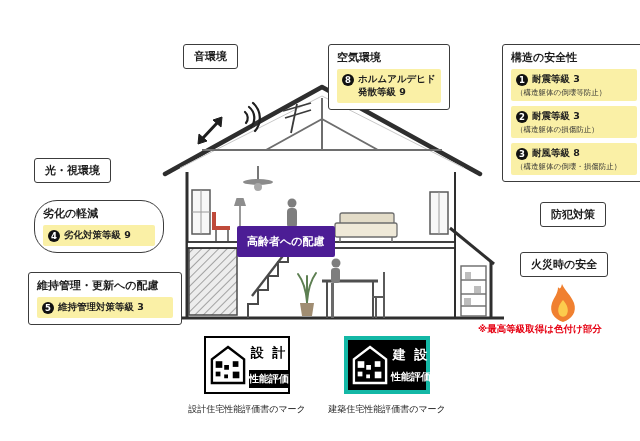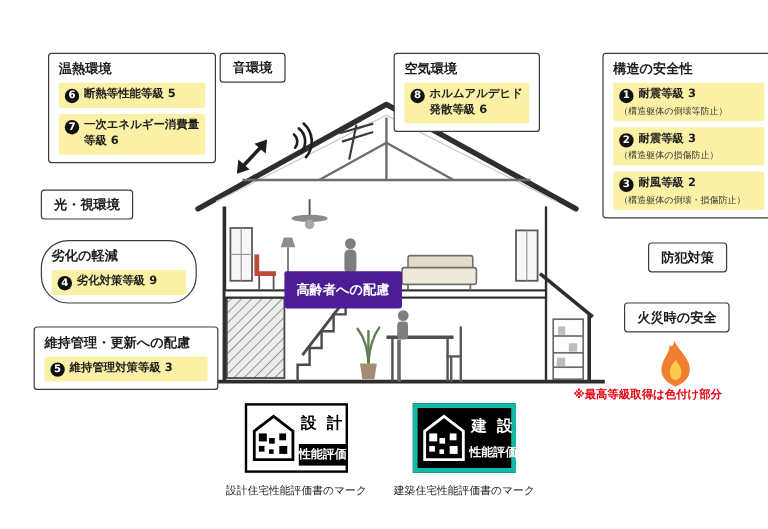--- a/index.html
+++ b/index.html
@@ -181,48 +181,32 @@
       <rect x="461" y="266" width="25" height="50"></rect>
       <line x1="461" y1="280" x2="486" y2="280"></line>
       <line x1="461" y1="294" x2="486" y2="294"></line>
       <line x1="461" y1="306" x2="486" y2="306"></line>
       <rect x="465" y="272" width="6" height="7" fill="#bdbdbd" stroke="none"></rect>
       <rect x="474" y="286" width="7" height="7" fill="#bdbdbd" stroke="none"></rect>
       <rect x="464" y="298" width="7" height="7" fill="#bdbdbd" stroke="none"></rect>
     </g>
   </svg>
 
-  <div class="callout" style="left:40px; top:44px; width:140px;">
-    <div class="title">温熱環境</div>
-    <div class="grade">
-      <div class="grow">
-        <span class="num">6</span>
-        <span class="gtxt">断熱等性能等級 5</span>
-      </div>
-    </div>
-    <div class="grade">
-      <div class="grow">
-        <span class="num">7</span>
-        <span class="gtxt">一次エネルギー消費量
-等級 6</span>
-      </div>
-    </div>
-  </div>
 
   <div class="callout" style="left:183px; top:44px; padding:5px 10px;">
     <div class="title">音環境</div>
   </div>
 
   <div class="callout" style="left:328px; top:44px; width:122px;">
     <div class="title">空気環境</div>
     <div class="grade">
       <div class="grow">
         <span class="num">8</span>
         <span class="gtxt">ホルムアルデヒド
-発散等級 6</span>
+発散等級 9</span>
       </div>
     </div>
   </div>
 
   <div class="callout" style="left:458px; top:44px; width:144px;margin-left:44px;">
     <div class="title">構造の安全性</div>
     <div class="grade">
       <div class="grow">
         <span class="num">1</span>
         <span class="gtxt">耐震等級 3</span>
@@ -232,21 +216,21 @@
     <div class="grade">
       <div class="grow">
         <span class="num">2</span>
         <span class="gtxt">耐震等級 3</span>
       </div>
       <div class="gsub">（構造躯体の損傷防止）</div>
     </div>
     <div class="grade">
       <div class="grow">
         <span class="num">3</span>
-        <span class="gtxt">耐風等級 2</span>
+        <span class="gtxt">耐風等級 8</span>
       </div>
       <div class="gsub">（構造躯体の倒壊・損傷防止）</div>
     </div>
   </div>
 
   <div class="callout" style="left:34px; top:158px; padding:5px 10px;">
     <div class="title">光・視環境</div>
   </div>
 
   <div class="callout" style="left:34px; top:200px; width:130px;border-radius:23px;">

